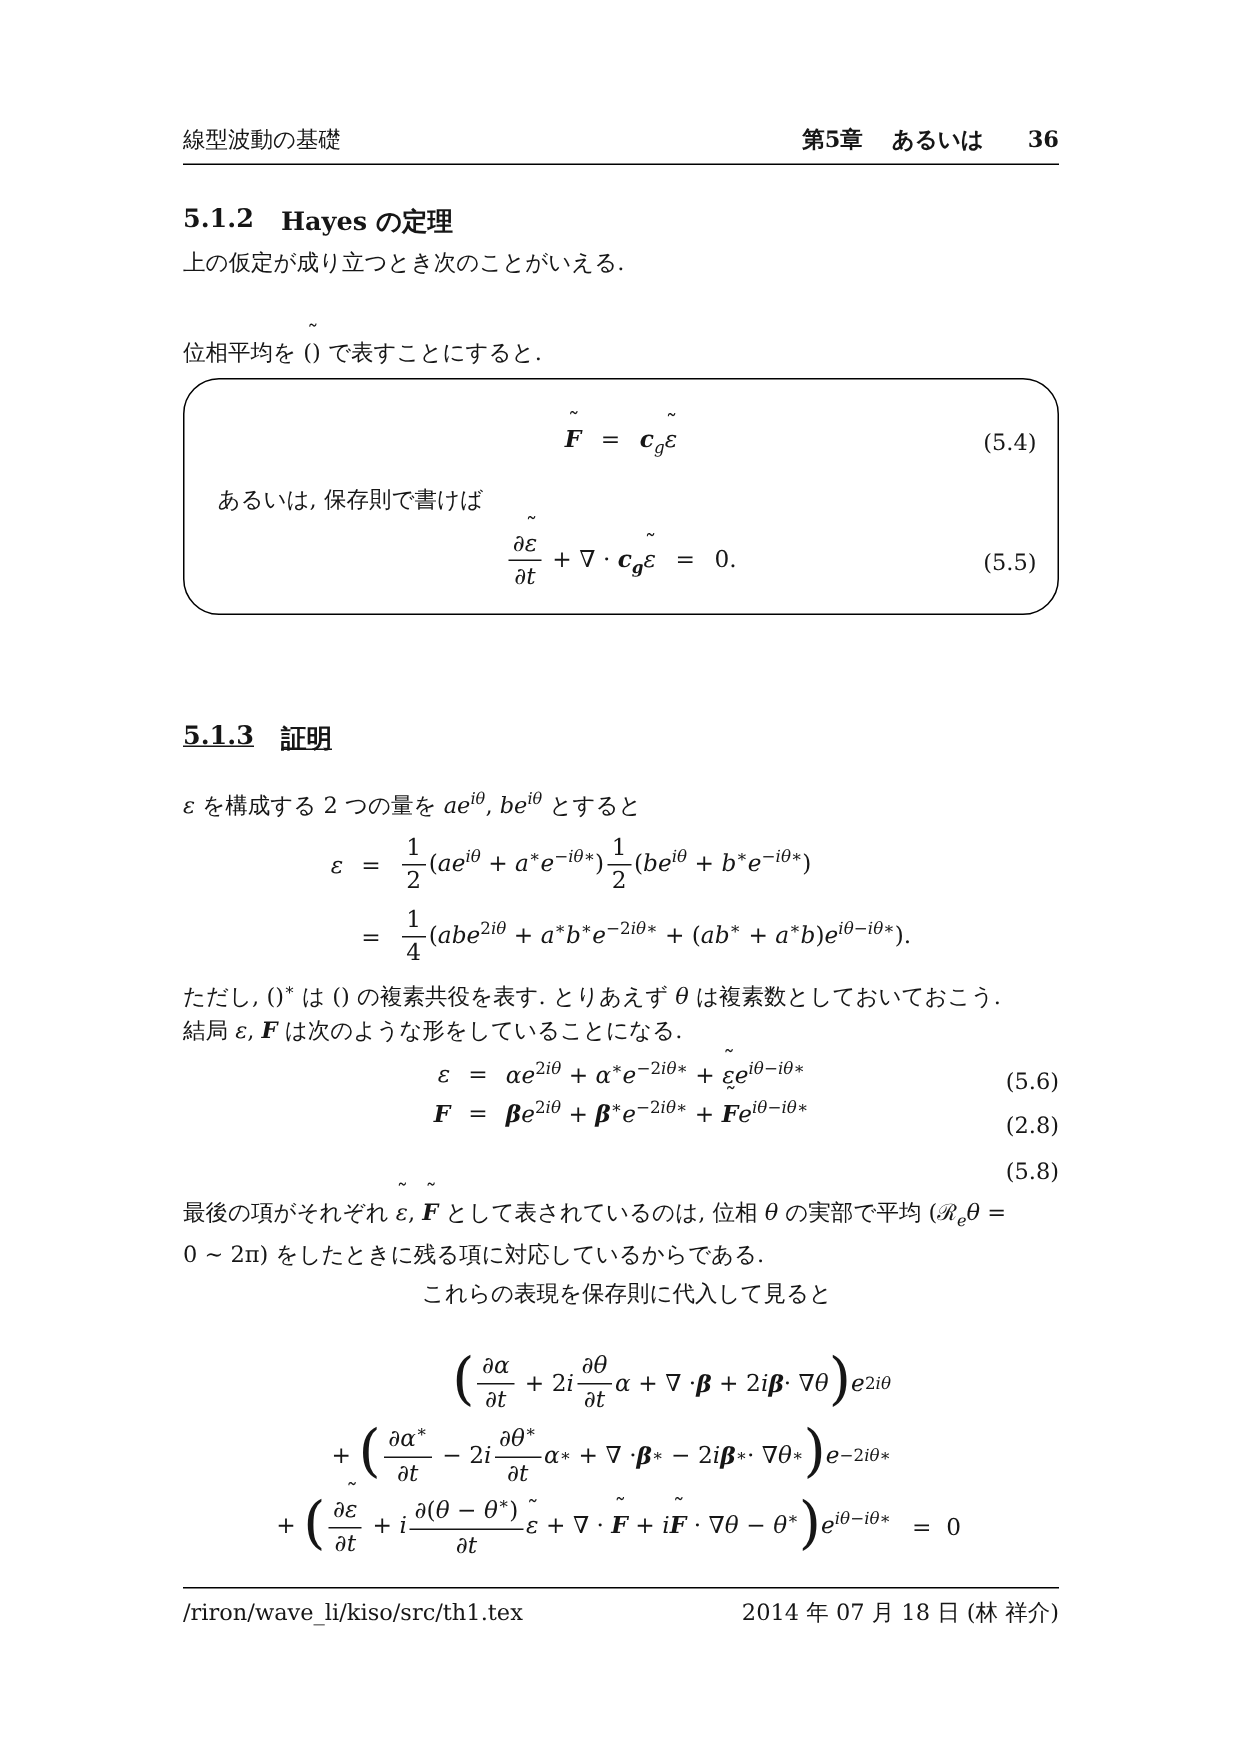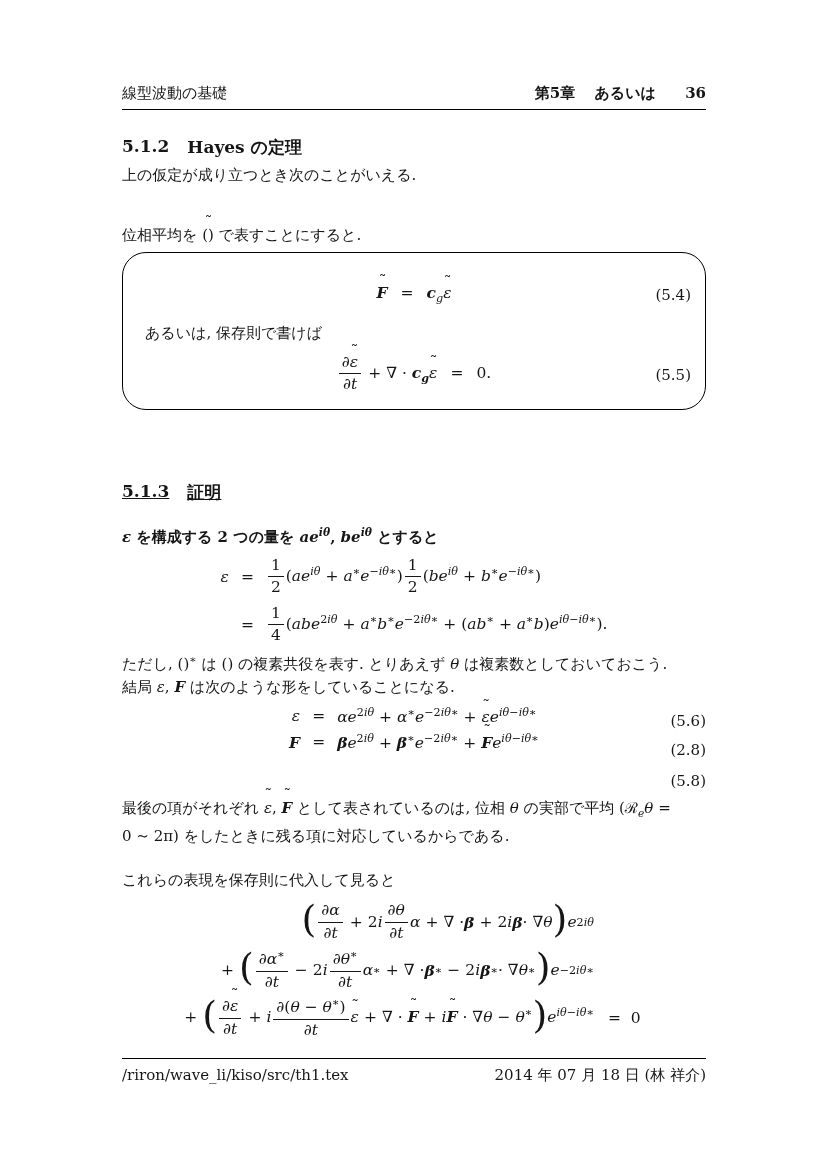--- a/index.html
+++ b/index.html
@@ -85,21 +85,21 @@
     <div class="box-text">あるいは, 保存則で書けば</div>
     <div class="box-eq2"><span class="frac"><span class="n"><i>∂</i><i class="tw">ε<span class="tm">˜</span></i></span><span class="d"><i>∂t</i></span></span><span class="op">+</span>∇ · <span class="bi">c</span><sub><b><i>g</i></b></sub><i class="tw">ε<span class="tm">˜</span></i><span class="rel">=</span>0.</div>
     <div class="box-eq2-no">(5.5)</div>
   </div>
 
   <div class="sechead" style="top:481px;text-decoration:underline;">
     <span class="snum">5.1.3</span>
     <span>証明</span>
   </div>
 
-  <div class="para" style="top:521px;font-weight:bold;"><i>ε</i> を構成する 2 つの量を <i>ae</i><sup><i>iθ</i></sup>, <i>be</i><sup><i>iθ</i></sup> とすると</div>
+  <div class="para" style="top:521px;"><i>ε</i> を構成する 2 つの量を <i>ae</i><sup><i>iθ</i></sup>, <i>be</i><sup><i>iθ</i></sup> とすると</div>
 
   <div class="deriv">
     <div class="eqtable">
       <div class="eqr">
         <span class="eqc lhs"><i>ε</i></span>
         <span class="eqc rel">=</span>
         <span class="eqc rhs"><span class="frac"><span class="n">1</span><span class="d">2</span></span>(<i>ae</i><sup><i>iθ</i></sup> + <i>a</i><sup>∗</sup><i>e</i><sup>−<i>iθ</i>∗</sup>)<span class="frac"><span class="n">1</span><span class="d">2</span></span>(<i>be</i><sup><i>iθ</i></sup> + <i>b</i><sup>∗</sup><i>e</i><sup>−<i>iθ</i>∗</sup>)</span>
       </div>
       <div class="eqr">
         <span class="eqc lhs"></span>
@@ -123,21 +123,21 @@
         <span class="eqc rel">=</span>
         <span class="eqc rhs"><span class="bi">β</span><i>e</i><sup>2<i>iθ</i></sup> + <span class="bi">β</span><sup>∗</sup><i>e</i><sup>−2<i>iθ</i>∗</sup> + <span class="bi tw">F<span class="tm">˜</span></span><i>e</i><sup><i>iθ</i>−<i>iθ</i>∗</sup></span>
       </div>
     </div>
     <span class="eqno1">(5.6)</span>
     <span class="eqno2">(2.8)</span>
     <span class="eqno3">(5.8)</span>
   </div>
 
   <div class="para" style="top:797px;">最後の項がそれぞれ <i class="tw">ε<span class="tm">˜</span></i>, <span class="bi tw">F<span class="tm">˜</span></span> として表されているのは, 位相 <i>θ</i> の実部で平均 (ℛ<sub><i>e</i></sub><i>θ</i> =<br>0 ∼ 2π) をしたときに残る項に対応しているからである.</div>
-  <div class="para" style="top:869px;">これらの表現を保存則に代入して見ると</div>
+  <div class="para" style="top:851px;text-align:center;">これらの表現を保存則に代入して見ると</div>
 
   <div class="bigeq">
     <div class="bigline"><span class="bp">(</span><span class="frac">
           <span class="n"><i>∂α</i></span>
           <span class="d"><i>∂t</i></span>
         </span><span class="op">+</span>2<i>i</i><span class="frac">
           <span class="n"><i>∂θ</i></span>
           <span class="d"><i>∂t</i></span>
         </span><i>α</i><span class="op">+</span>∇ · <span class="bi">β</span><span class="op">+</span>2<i>i</i><span class="bi">β</span> · ∇<i>θ</i><span class="bp">)</span><i>e</i><sup>2<i>iθ</i></sup></div>
     <div class="bigline"><span class="op">+</span><span class="bp">(</span><span class="frac">

